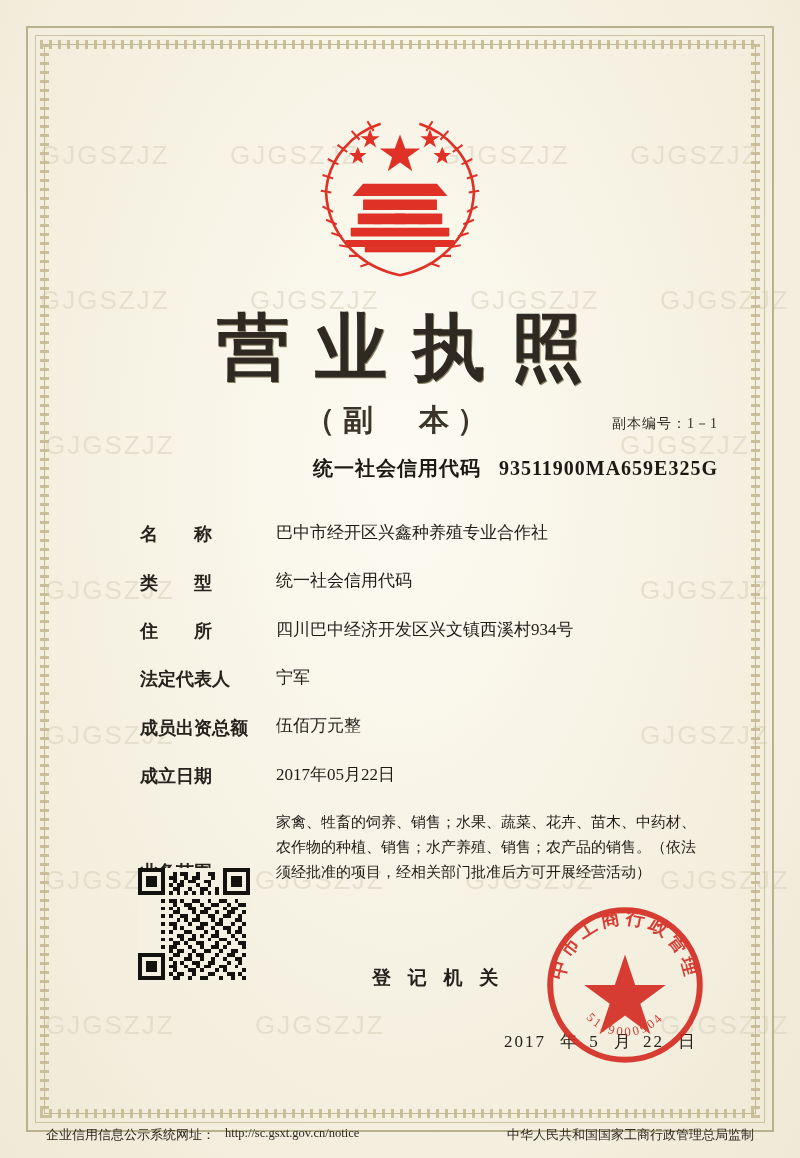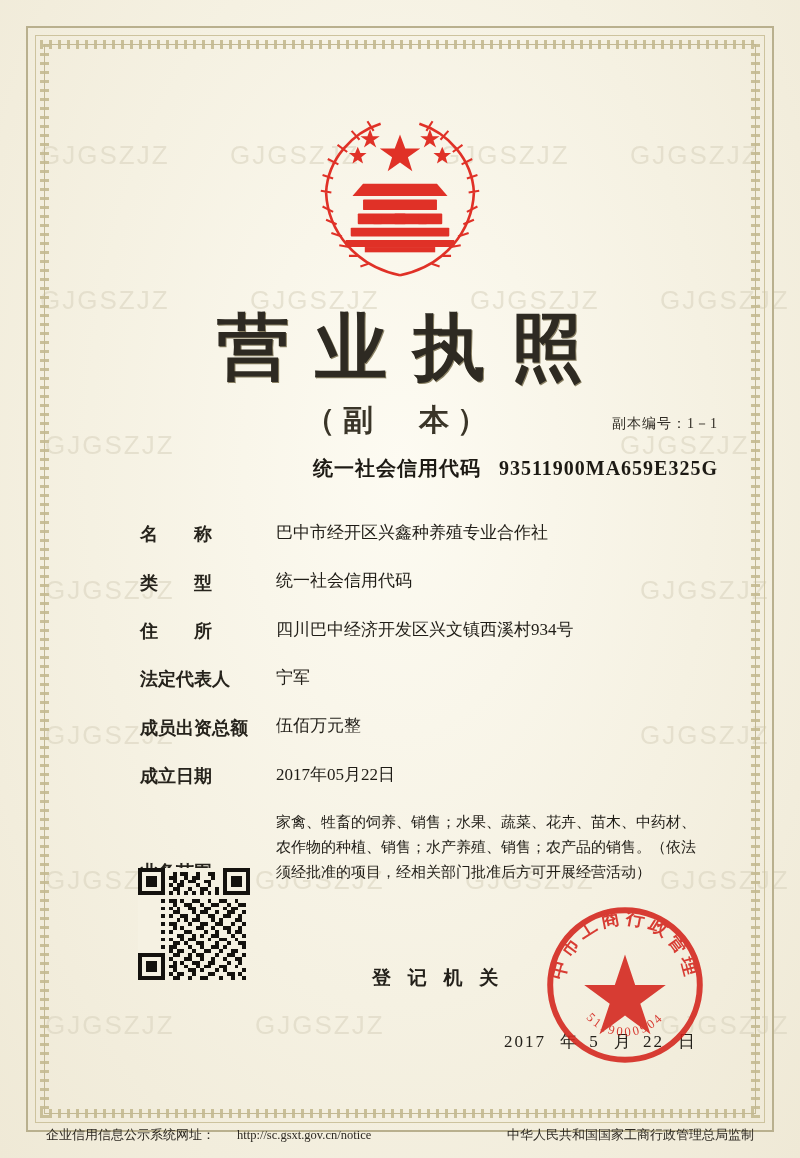--- a/index.html
+++ b/index.html
@@ -230,21 +230,21 @@
     bottom: 14px;
     left: 0; right: 0;
     display: flex;
     justify-content: space-between;
     padding: 0 46px;
     font-size: 13px;
     color: #2c2821;
     font-family: "Liberation Serif", serif;
   }
   .footer .url { font-family: Liberation Serif, serif; font-size: 12.5px; }
-  .footer .mid { display: flex; gap: 22px; align-items: center; }
+  .footer .mid { display: flex; gap: 10px; }
 </style>
 </head>
 <body>
 
 <div id="license">
 
   <div class="wm-layer">
     <div class="wm" style="left:40px;  top:140px;">GJGSZJZ</div>
     <div class="wm" style="left:230px; top:140px;">GJGSZJZ</div>
     <div class="wm" style="left:440px; top:140px;">GJGSZJZ</div>

